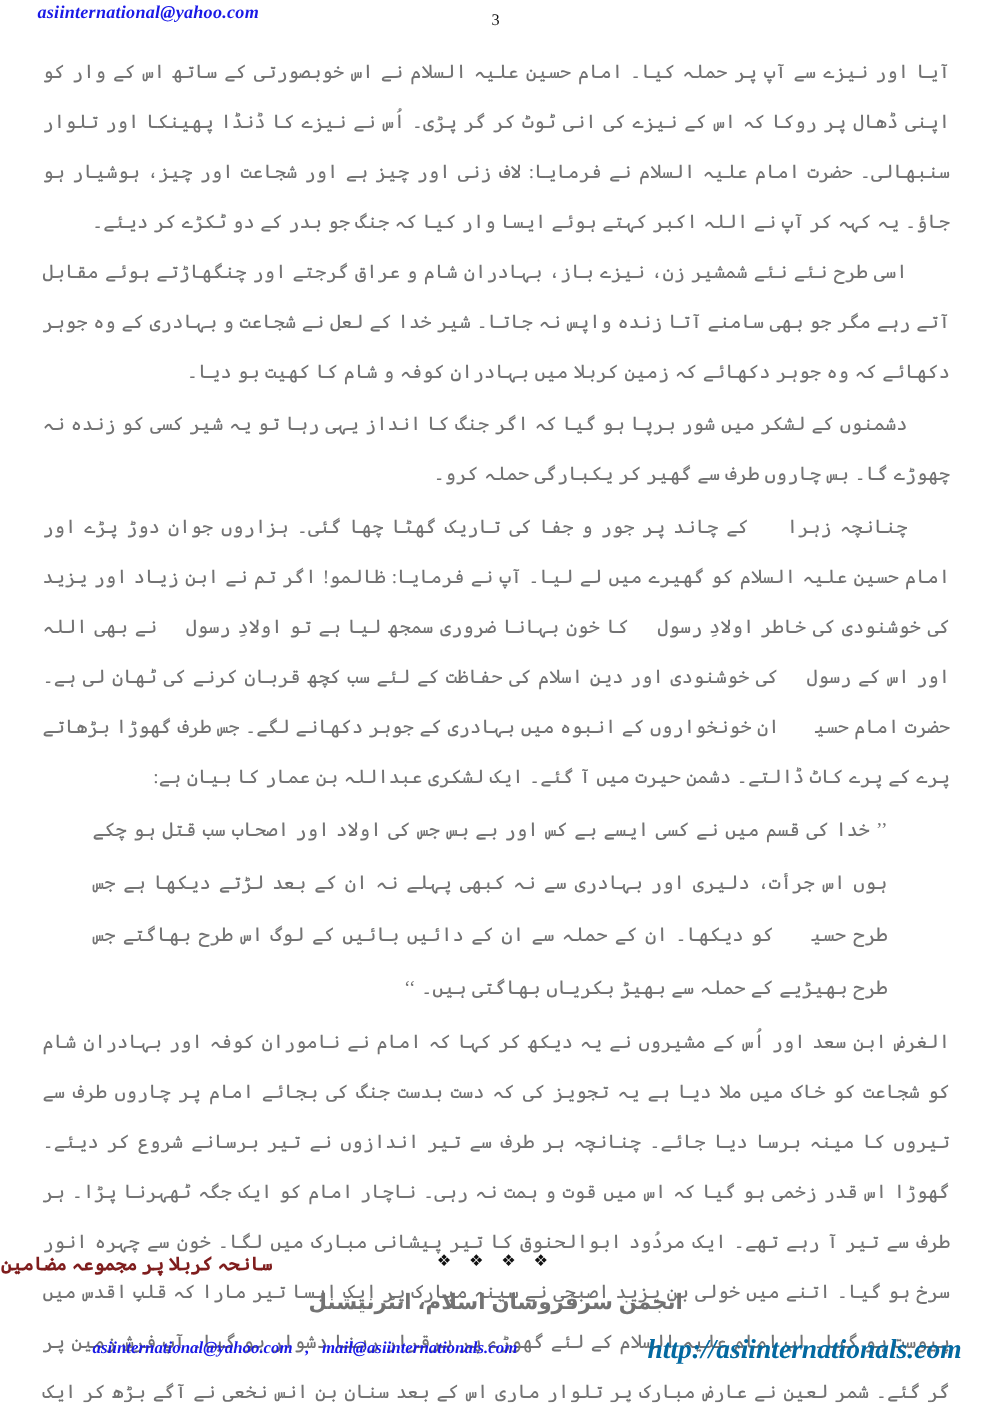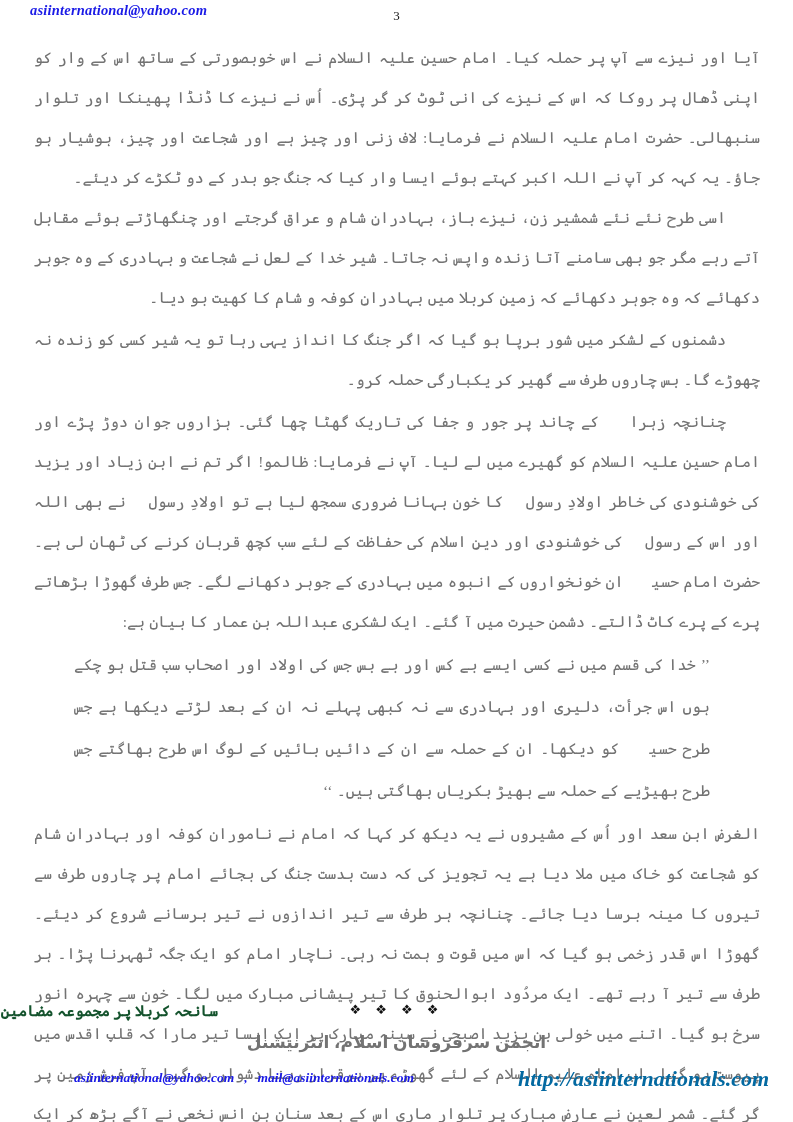--- a/index.html
+++ b/index.html
@@ -95,21 +95,21 @@
   .footer-side-label {
     position: absolute;
     right: 575px;
     top: 2px;
     width: 190px;
     text-align: left;
     direction: rtl;
     font-family: "Liberation Serif", "DejaVu Serif", serif;
     font-size: 15px;
     font-weight: bold;
-    color: #14532d;
+    color: #7f1d1d;
     white-space: nowrap;
   }
   .footer-ornaments {
     position: absolute;
     left: 0;
     top: 2px;
     width: 793px;
     text-align: center;
     font-family: "DejaVu Sans", sans-serif;
     font-size: 13px;

